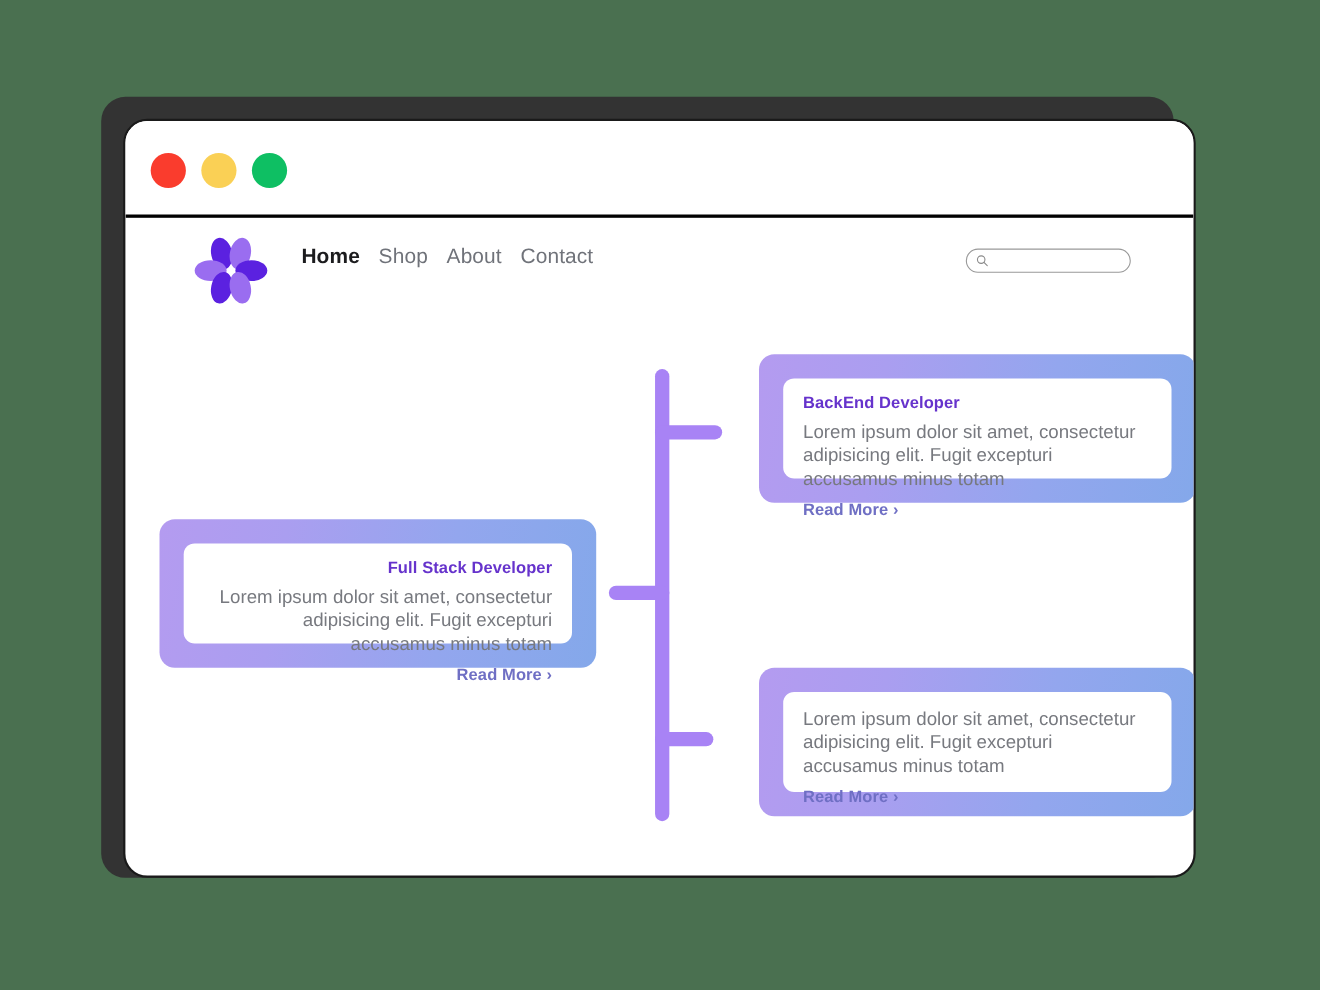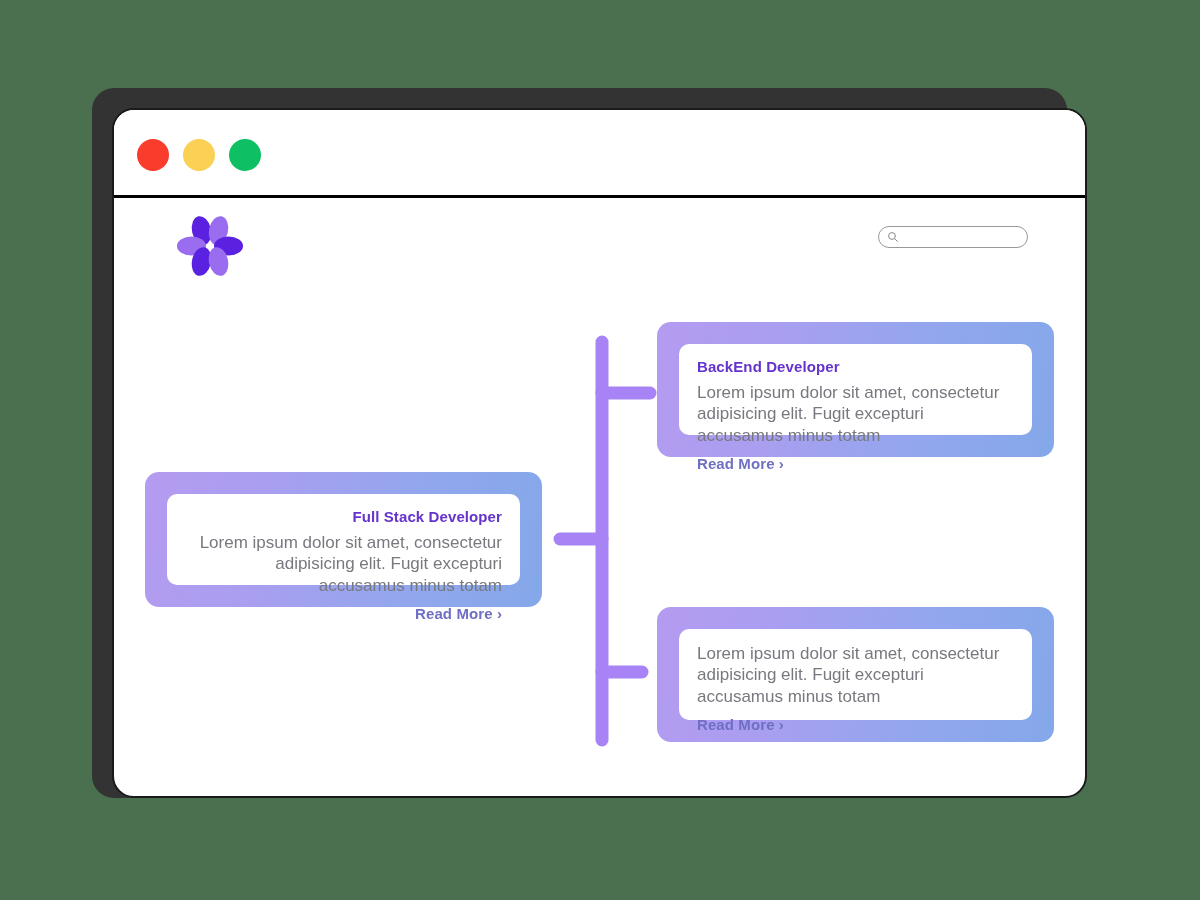--- a/index.html
+++ b/index.html
@@ -181,21 +181,21 @@
     margin: 0 0 9px 0;
   }
   .card-link {
     font-size: 15px;
     font-weight: bold;
     color: #6f6fc4;
     cursor: pointer;
     letter-spacing: 0.1px;
   }
 
-  .card-right { text-align: left; }
+  .card-right { text-align: left; margin-left: 33px; }
   .card-left  { text-align: right; }
 
   #card-backend   { left: 543px; top: 212px; width: 397px; height: 135px; }
   #card-fullstack { left:  31px; top: 362px; width: 397px; height: 135px; }
   #card-app       { left: 543px; top: 497px; width: 397px; height: 135px; }
 </style>
 </head>
 <body>
 
 <div class="stage">
@@ -220,20 +220,26 @@
             <ellipse cx="25.5" cy="18.5" rx="9.5" ry="14.5" transform="rotate(-12 25.5 18.5)" fill="#5b21e0"></ellipse>
             <ellipse cx="42.5" cy="18.5" rx="9.5" ry="14.5" transform="rotate(12 42.5 18.5)" fill="#9a6df0"></ellipse>
             <ellipse cx="15.5" cy="34" rx="14.5" ry="9.5" fill="#9a6df0"></ellipse>
             <ellipse cx="52.5" cy="34" rx="14.5" ry="9.5" fill="#5b21e0"></ellipse>
             <ellipse cx="25.5" cy="49.5" rx="9.5" ry="14.5" transform="rotate(12 25.5 49.5)" fill="#5b21e0"></ellipse>
             <ellipse cx="42.5" cy="49.5" rx="9.5" ry="14.5" transform="rotate(-12 42.5 49.5)" fill="#9a6df0"></ellipse>
           </g>
         </svg>
       </div>
 
+      <div class="navlinks">
+        <div class="navlink active">Home</div>
+        <div class="navlink">Shop</div>
+        <div class="navlink">About</div>
+        <div class="navlink">Contact</div>
+      </div>
 
       <div class="searchbox">
         <svg class="search-icon" viewBox="0 0 12 12" aria-hidden="true">
           <circle cx="5" cy="5" r="3.4" fill="none" stroke="#8a8a8a" stroke-width="1"></circle>
           <line x1="7.5" y1="7.5" x2="10.5" y2="10.5" stroke="#8a8a8a" stroke-width="1" stroke-linecap="round"></line>
         </svg>
         <input class="search-input" type="text" value="" placeholder="" style="">
       </div>
 
     </div>

